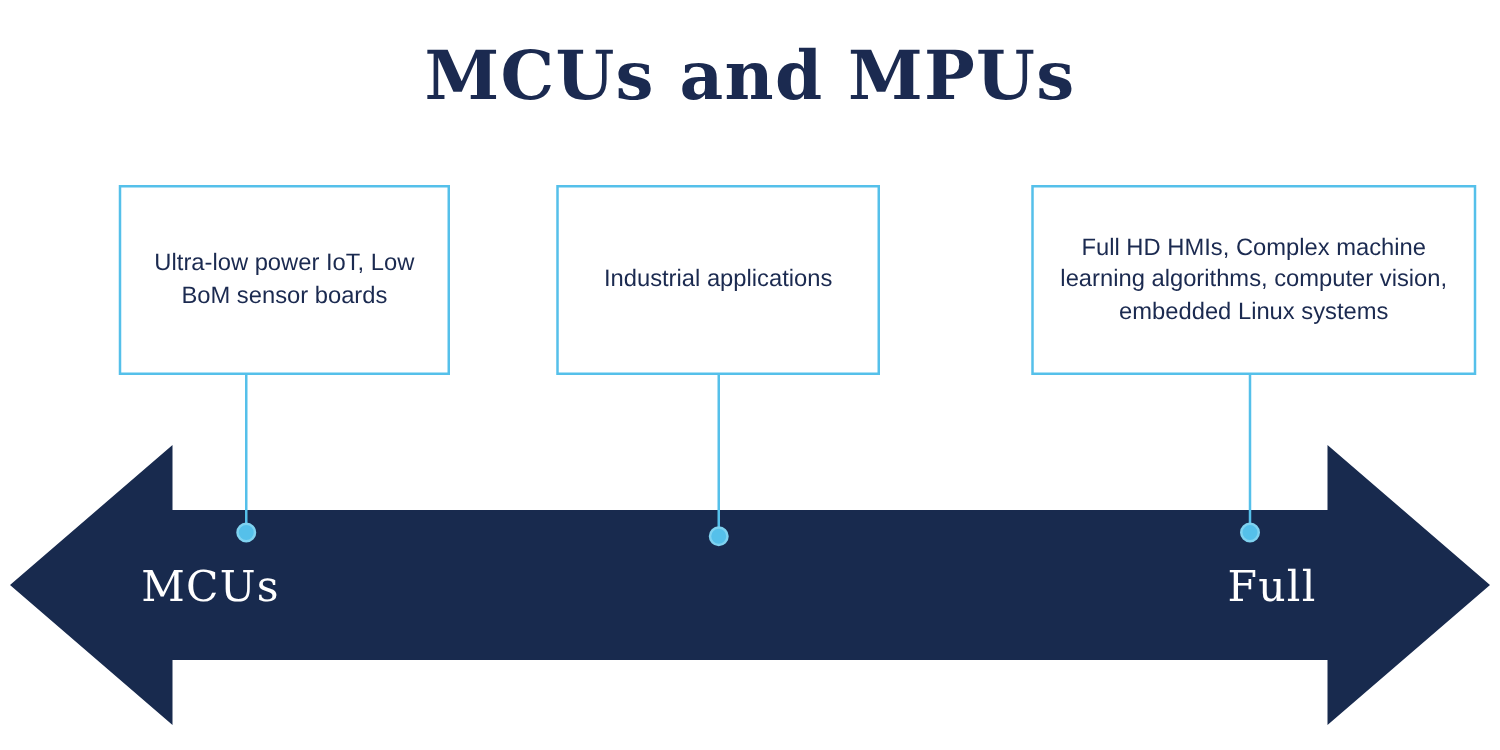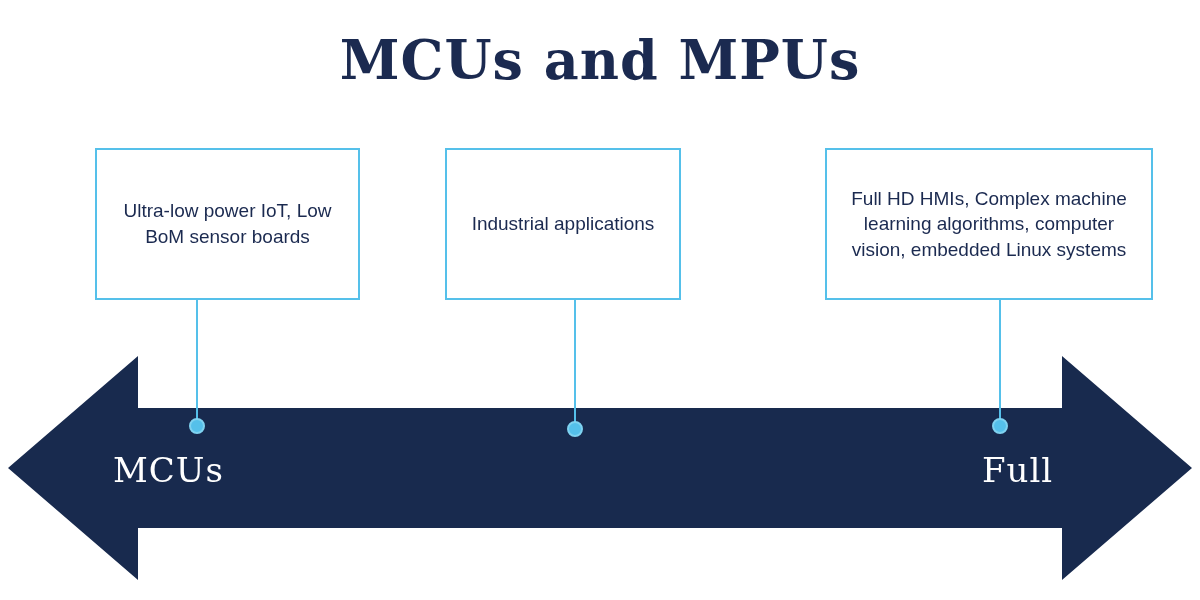--- a/index.html
+++ b/index.html
@@ -39,22 +39,22 @@
     align-items: center;
     justify-content: center;
     box-sizing: border-box;
     text-align: center;
     color: #1b2a50;
     font-size: 19px;
     line-height: 1.35;
     padding: 10px 18px;
   }
   .callout-left   { left: 51px;  width: 265px; margin-left: 44px; }
-  .callout-middle { left: 445px; width: 236px; }
-  .callout-right  { left: 825px; width: 328px; text-align: center; }
+  .callout-middle { left: 445px; width: 259px; }
+  .callout-right  { left: 825px; width: 356px; text-align: center; }
 
   .connector-line {
     position: absolute;
     width: 2px;
     background: #55c0ea;
     top: 300px;
   }
   .connector-1 { left: 196px;  height: 126px; }
   .connector-2 { left: 574px;  height: 129px; }
   .connector-3 { left: 999px;  height: 126px; }

